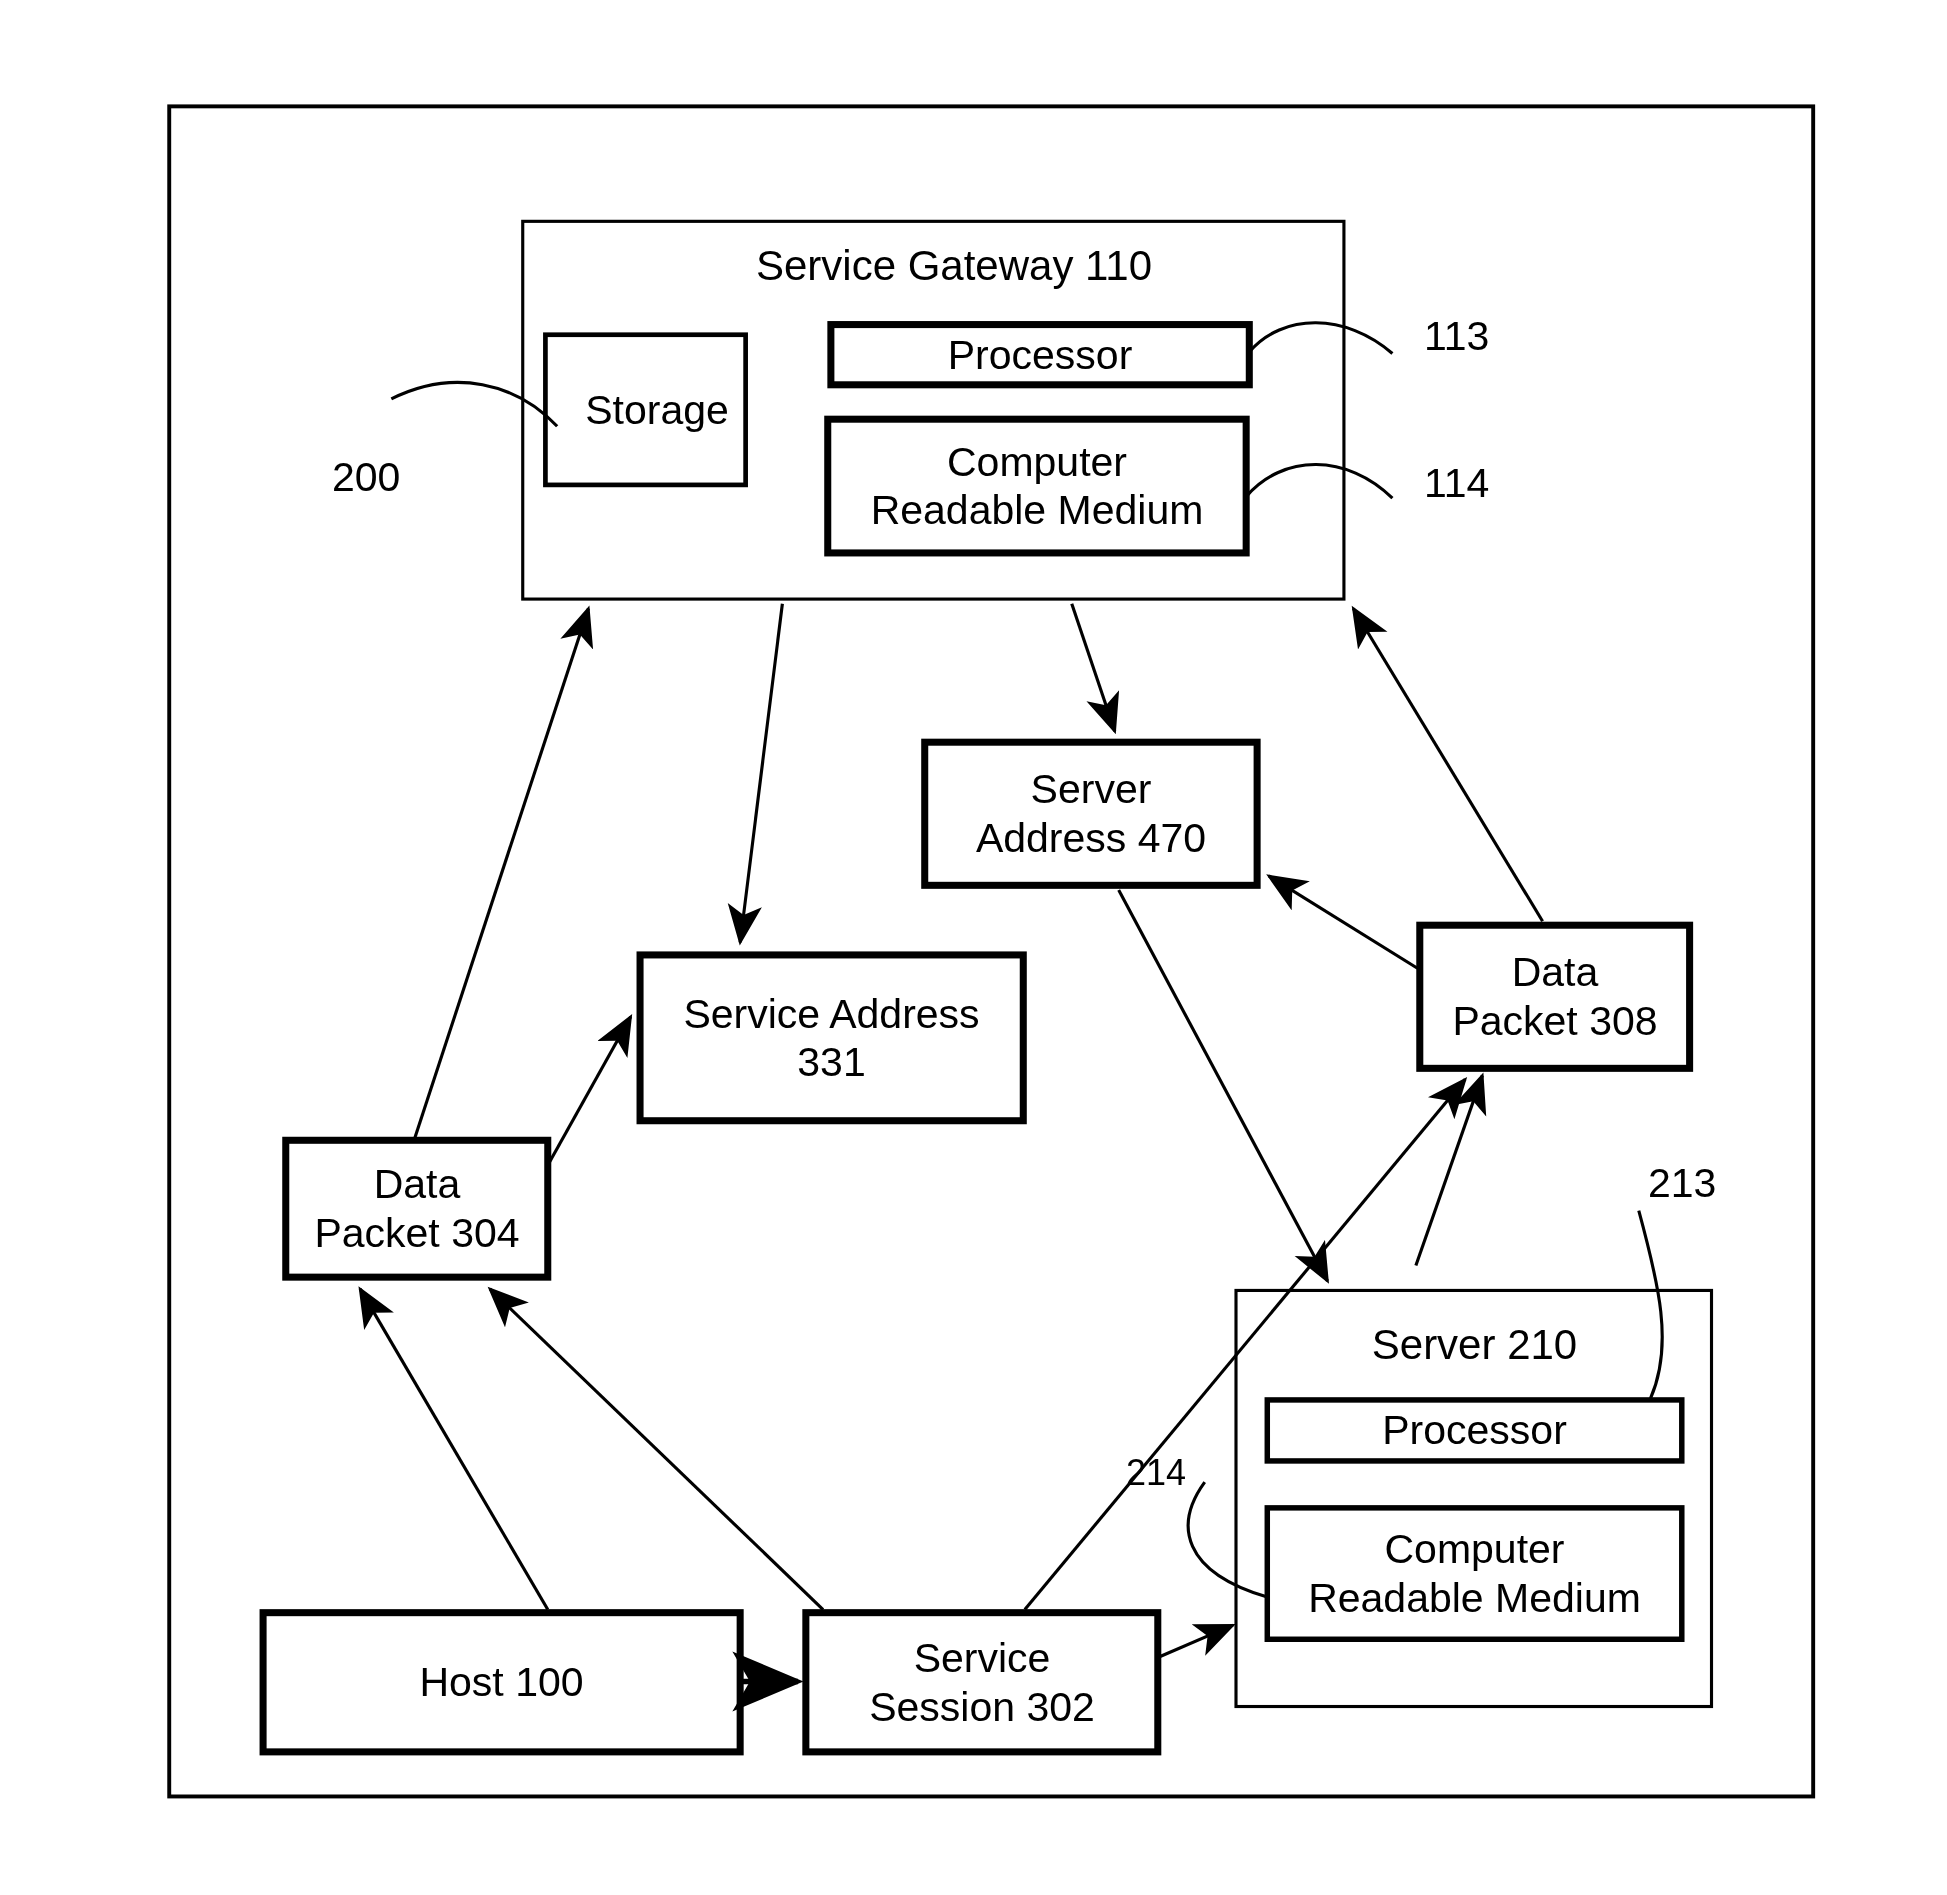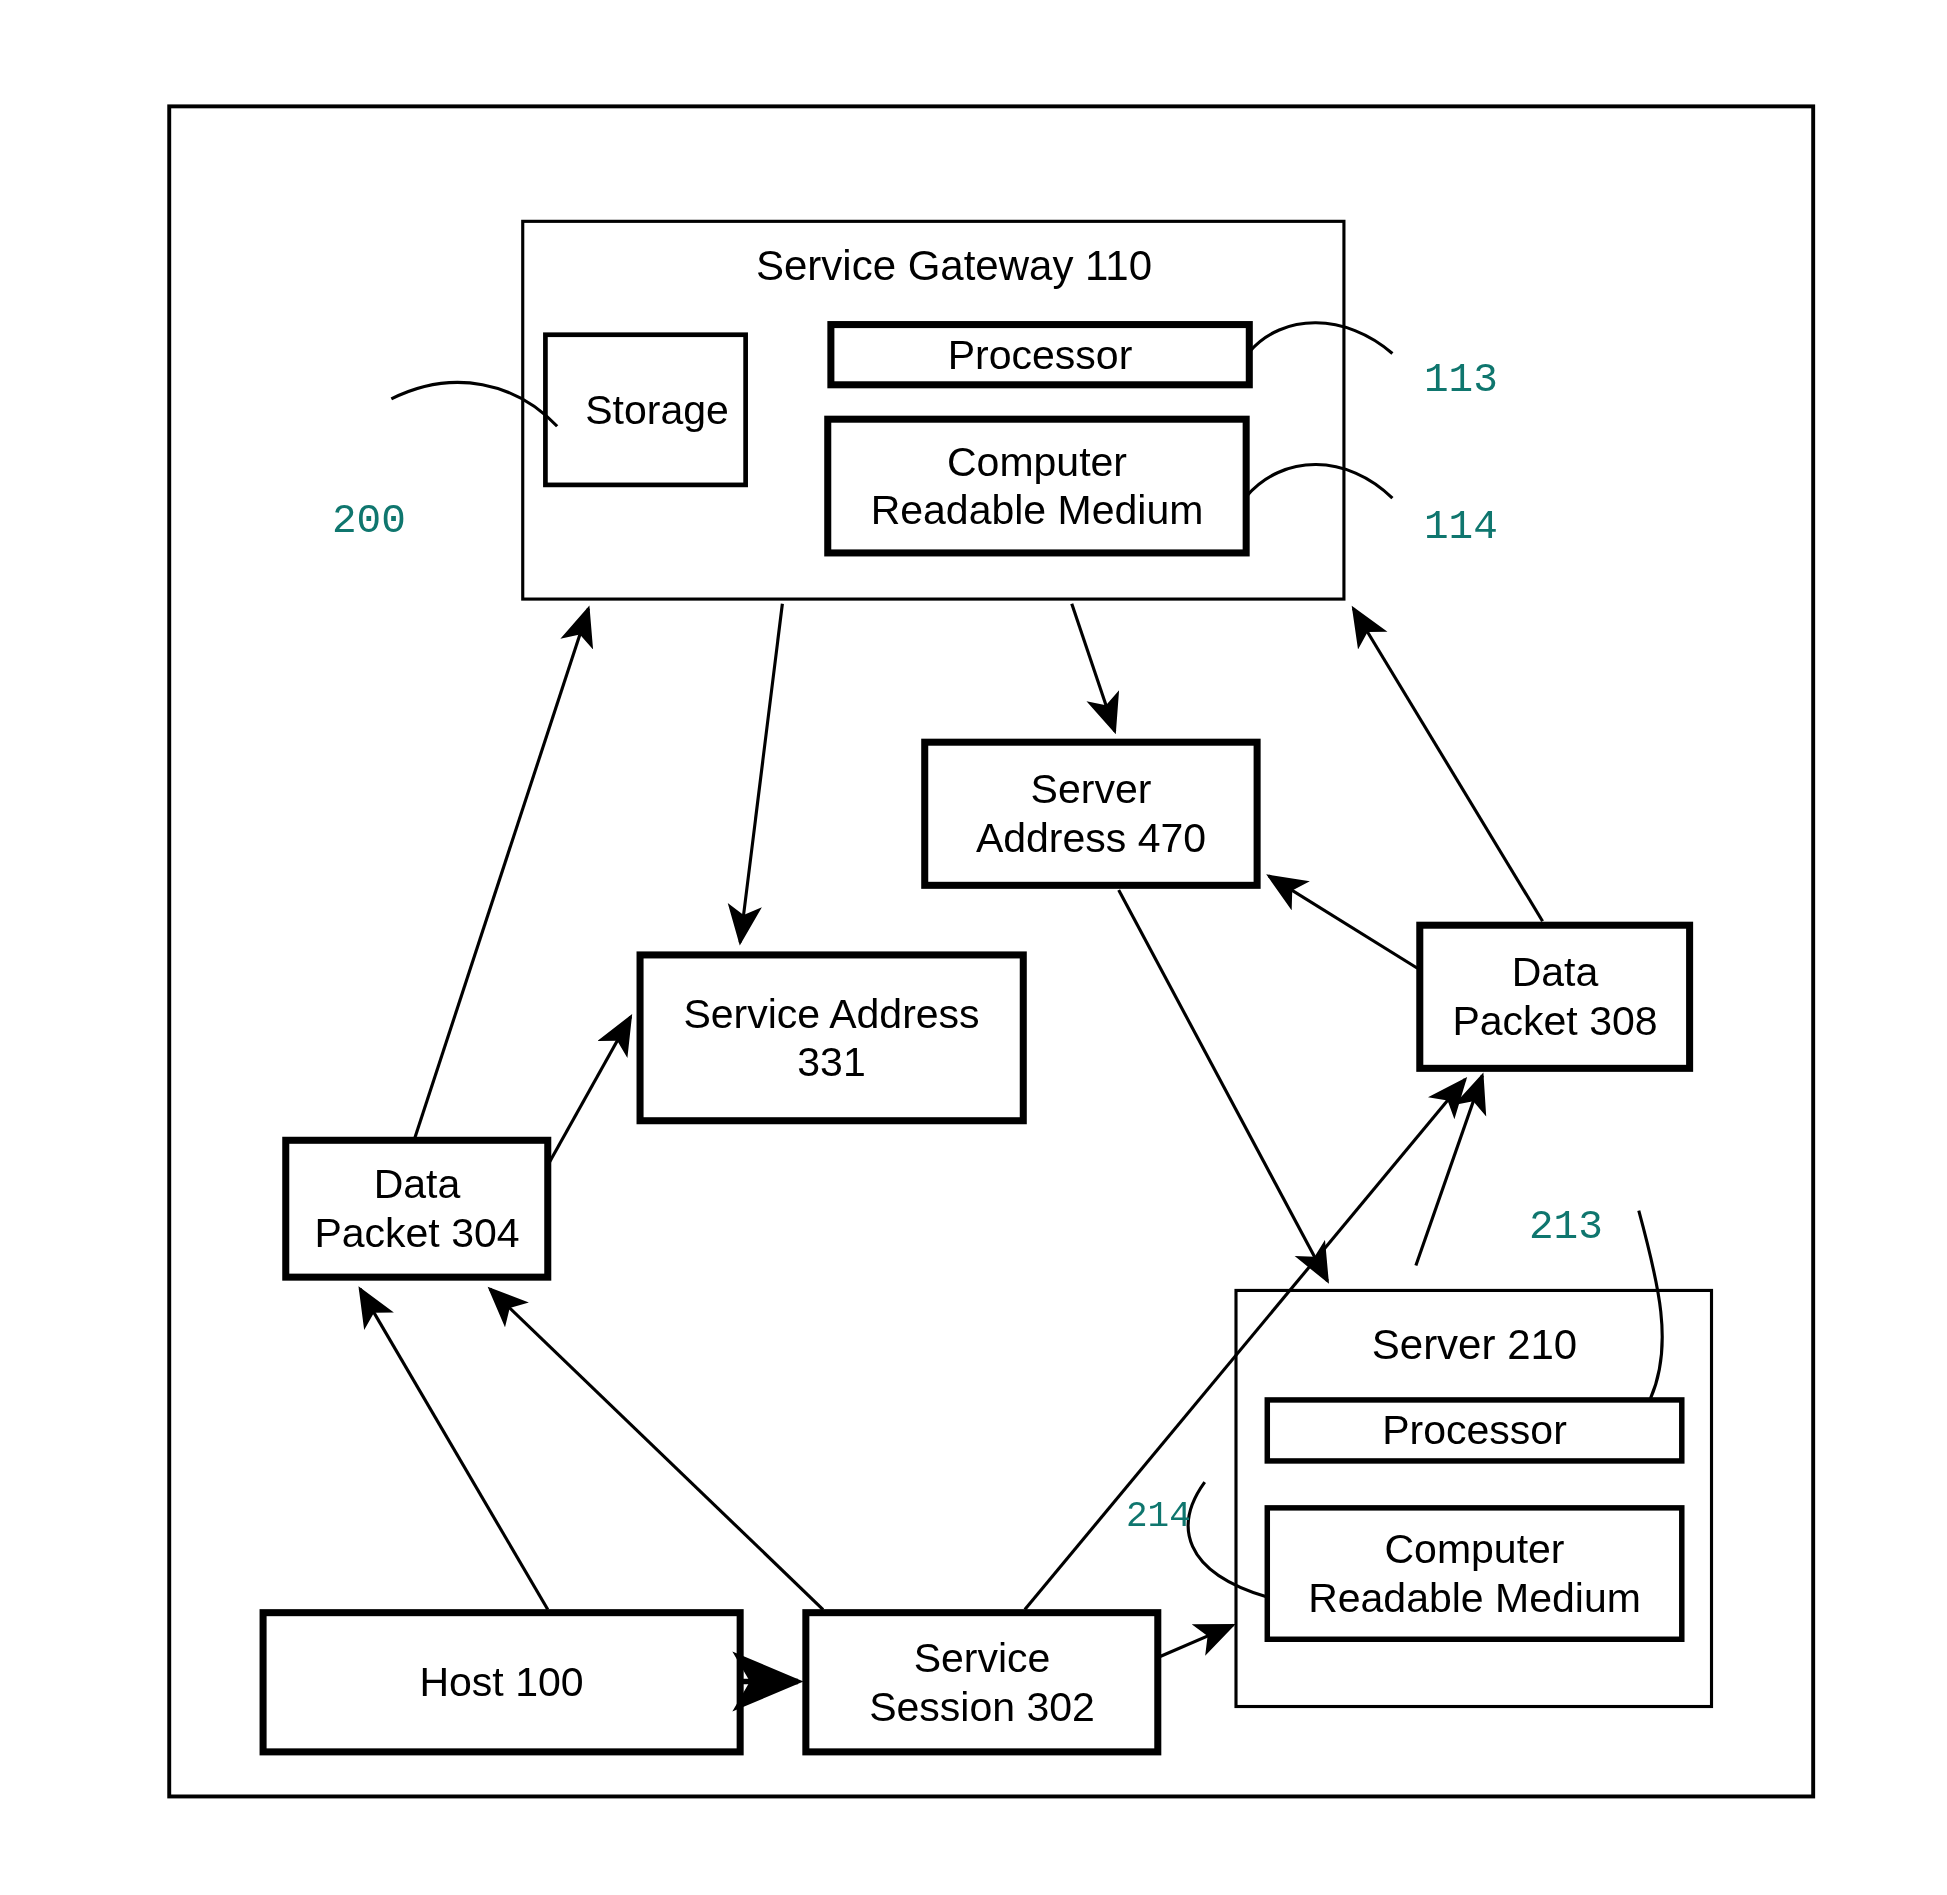--- a/index.html
+++ b/index.html
@@ -30,24 +30,23 @@
     align-items: center;
     justify-content: center;
     text-align: center;
     line-height: 1.18;
     white-space: pre-line;
     font-family: "Liberation Sans", sans-serif;
     color: #000000;
   }
   .refnum {
     position: absolute;
-    font-family: Liberation Mono, monospace;
-    color: #0f766e;
+    font-family: Liberation Sans, sans-serif;
+    color: #000000;
     white-space: nowrap;
-    margin-top: 44px;
   }
 </style>
 </head>
 <body>
 
 <div id="canvas">
 
   <svg class="layer" viewBox="0 0 2490 2423">
     <defs>
       <marker id="ah" markerWidth="16" markerHeight="16" refX="12" refY="5.5" orient="auto" markerUnits="strokeWidth">
@@ -139,18 +138,18 @@
 
   <div class="lbl" style="left:806px; top:1613px; width:352px; height:139px; font-size:41px;">Service
 Session 302</div>
 
   <div class="refnum" style="left:332px; top:454px; font-size:41px;">200</div>
 
   <div class="refnum" style="left:1424px; top:313px; font-size:41px;">113</div>
 
   <div class="refnum" style="left:1424px; top:460px; font-size:41px;">114</div>
 
-  <div class="refnum" style="left:1529px; top:1160px; font-size:41px;">213</div>
+  <div class="refnum" style="left:1648px; top:1160px; font-size:41px;">213</div>
 
   <div class="refnum" style="left:1126px; top:1452px; font-size:36px;">214</div>
 
 </div>
 
 
 </body></html>

